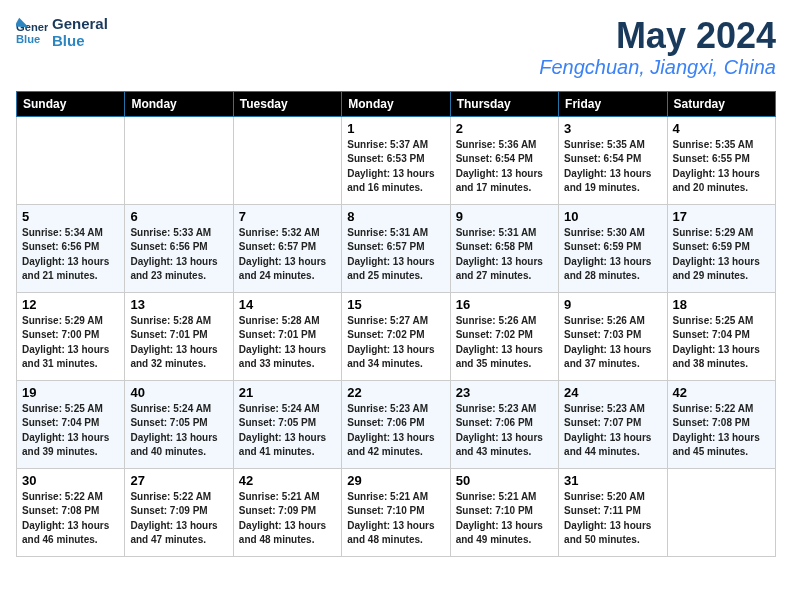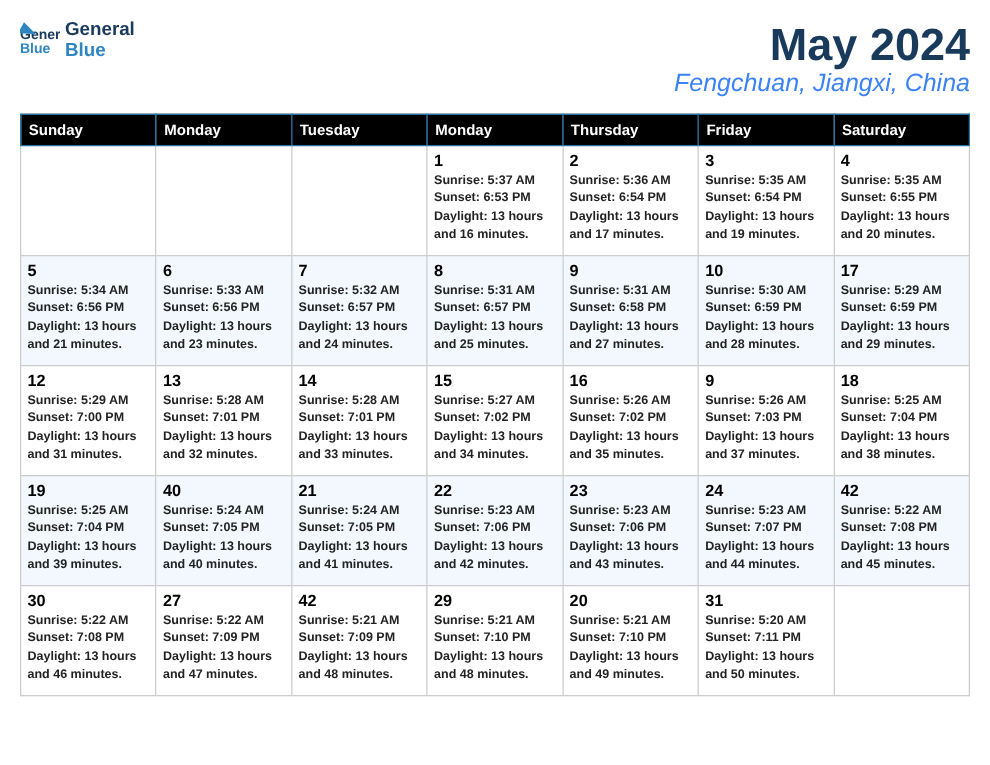--- a/index.html
+++ b/index.html
@@ -231,21 +231,21 @@
         </td>
         <td>
           <span class="day-num">42</span>
           <div class="cell-content">Sunrise: 5:21 AM<br>Sunset: 7:09 PM<br>Daylight: 13 hours and 48 minutes.</div>
         </td>
         <td>
           <span class="day-num">29</span>
           <div class="cell-content">Sunrise: 5:21 AM<br>Sunset: 7:10 PM<br>Daylight: 13 hours and 48 minutes.</div>
         </td>
         <td>
-          <span class="day-num">20</span>
+          <span class="day-num">50</span>
           <div class="cell-content">Sunrise: 5:21 AM<br>Sunset: 7:10 PM<br>Daylight: 13 hours and 49 minutes.</div>
         </td>
         <td>
           <span class="day-num">31</span>
           <div class="cell-content">Sunrise: 5:20 AM<br>Sunset: 7:11 PM<br>Daylight: 13 hours and 50 minutes.</div>
         </td>
         <td class="empty"></td>
       </tr>
     </tbody>
 </table>

